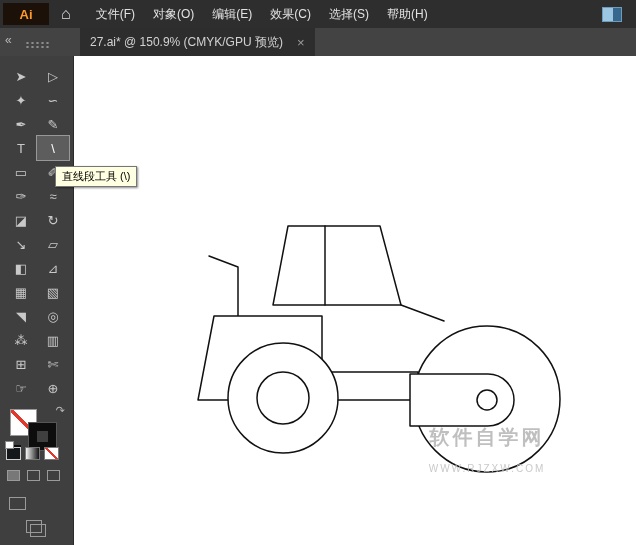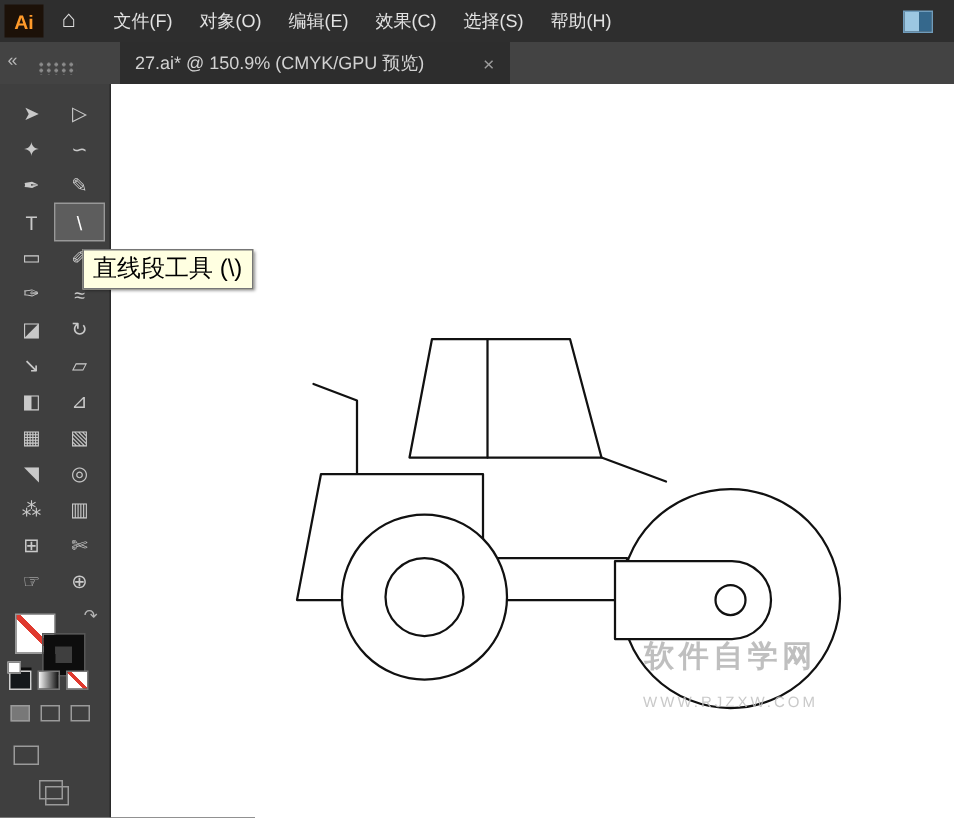--- a/index.html
+++ b/index.html
@@ -3,35 +3,35 @@
 <meta charset="utf-8">
 <style>
   html,body{margin:0;padding:0;background:#222;}
   #root{position:relative;width:636px;height:545px;overflow:hidden;background:#fff;
         font-family:"Liberation Sans","DejaVu Sans",sans-serif;-webkit-font-smoothing:antialiased;}
 
   
   .menubar{position:absolute;top:0;left:0;width:636px;height:28px;background:#2e2e2e;
            border-bottom:1px solid #262626;display:flex;align-items:center;color:#e2e2e2;
            font-size:12px;z-index:10;}
-  .logo{width:26px;height:22px;margin-left:3px;background:#1c1108;color:#ff9a2a;font-weight:bold;
+  .logo{width:46px;height:22px;margin-left:3px;background:#1c1108;color:#ff9a2a;font-weight:bold;
         display:flex;align-items:center;justify-content:center;font-size:13px;}
   .home{color:#ddd;font-size:16px;margin:0 16px 0 12px;}
   .menus{display:flex;align-items:center;}
   .menu-item{padding:11px 9px;line-height:28px;cursor:default;}
   .workspace{margin-left:auto;margin-right:14px;width:18px;height:13px;border:1px solid #6f9cbc;
              background:linear-gradient(90deg,#9cc7e2 0 55%,#35688c 55%);}
 
   
   .tabbar{position:absolute;top:28px;left:0;width:636px;height:28px;background:#434343;z-index:10;}
   .collapse{position:absolute;left:5px;top:5px;color:#b9b9b9;font-size:12px;}
   .grip{position:absolute;left:25px;top:13px;width:26px;height:9px;
         background:radial-gradient(circle,#8d8d8d 1px,transparent 1.3px);background-size:5px 4px;}
   .tab{position:absolute;left:80px;top:0;height:28px;background:#2d2d2d;color:#d2d2d2;font-size:12px;
-       display:flex;align-items:center;padding:0 10px;gap:25px;}
+       display:flex;align-items:center;padding:0 10px;}
   .tab-close{margin-left:14px;color:#9c9c9c;font-size:13px;}
 
   
   .toolbar{position:absolute;top:56px;left:0;width:74px;height:489px;background:#3f3f3f;
            border-right:1px solid #2a2a2a;box-sizing:border-box;z-index:10;}
   .tools-grid{display:grid;grid-template-columns:32px 32px;padding:8px 0 0 5px;}
   .tool{width:32px;height:24px;display:flex;align-items:center;justify-content:center;
         color:#c9c9c9;font-size:13px;cursor:default;}
   .tool.selected{background:#5d5d5d;outline:1px solid #989898;color:#fff;}
 
@@ -61,21 +61,21 @@
   
   .canvas{position:absolute;left:74px;top:56px;width:562px;height:489px;background:#fff;z-index:1;}
   svg.artwork{position:absolute;left:0;top:0;z-index:5;pointer-events:none;}
   .watermark{position:absolute;left:392px;top:424px;z-index:6;width:190px;text-align:center;
              pointer-events:none;opacity:.85;}
   .wm1{font-size:20px;letter-spacing:3px;color:#b5b5b5;font-weight:bold;}
   .wm2{font-size:10px;letter-spacing:2px;color:#c0c0c0;margin-top:12px;}
 
   
   .tooltip{position:absolute;left:55px;top:166px;background:#ffffe1;border:1px solid #767676;
-           color:#000;font-size:16px;padding:2px 6px;z-index:30;white-space:nowrap;
+           color:#000;font-size:11px;padding:2px 6px;z-index:30;white-space:nowrap;
            box-shadow:1px 1px 2px rgba(0,0,0,.45);}
 </style>
 </head>
 <body>
 
 <div id="root">
 
   <div class="menubar">
     <div class="logo">Ai</div>
     <span class="home">⌂</span>

